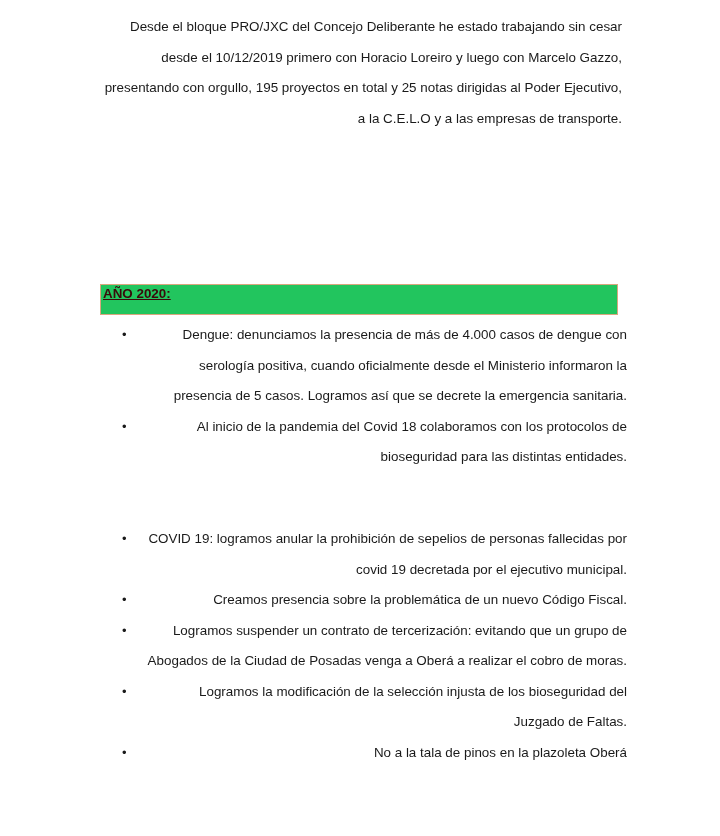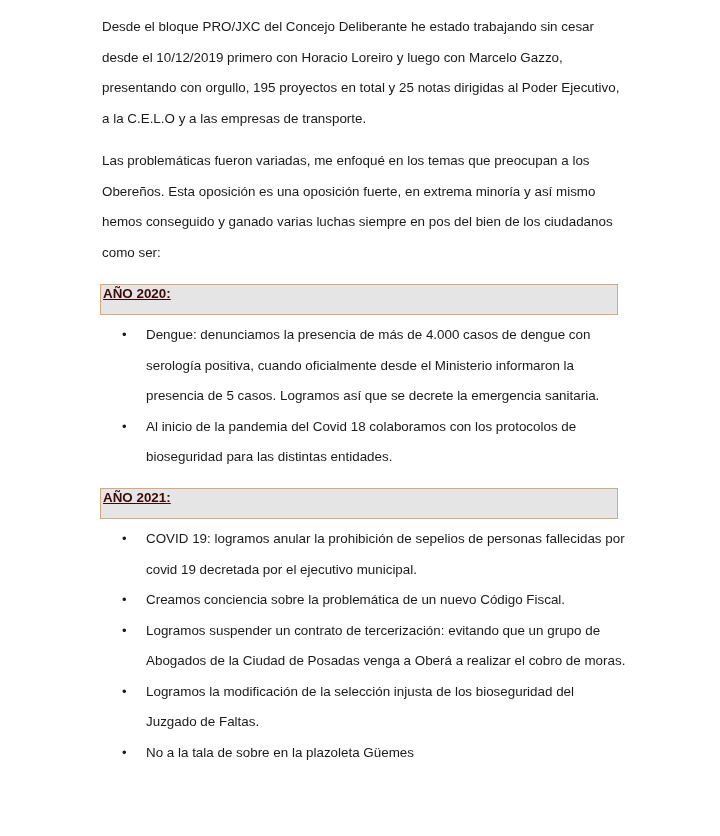--- a/index.html
+++ b/index.html
@@ -1,30 +1,30 @@
 <!DOCTYPE html>
 <html><head>
 <meta charset="utf-8">
 <style>
   html, body { margin: 0; padding: 0; background: #ffffff; }
   body {
     width: 720px; height: 836px; position: relative; overflow: hidden;
     font-family: "Liberation Sans", sans-serif;
     color: #1a1a1a;
   }
-  .page { position: absolute; left: 0; top: 0; width: 720px; height: 836px; }
+  .page { position: absolute; left: 0; top: 0; width: 720px; height: 836px; text-align: right; }
   .para {
     position: absolute; left: 102px; width: 520px;
     font-size: 13.4px; line-height: 30.5px; margin: 0;
   }
   .p1 { top: 12px; }
   .p2 { top: 146px; }
   .year-bar {
     position: absolute; left: 100px; width: 518px; height: 31px;
-    background: #e5e5e5;
+    background: #22c55e;
     border: 1px solid #d9a67f;
     box-sizing: border-box;
   }
   .bar1 { top: 284px; }
   .bar2 { top: 488px; }
   .year-label {
     position: absolute; left: 2px; top: 1px;
     font-weight: bold; font-size: 13.4px; line-height: 16px;
     color: #3a0a0a; text-decoration: underline;
   }
@@ -40,57 +40,53 @@
   .list1 { top: 320px; }
   .list2 { top: 524px; }
   .wrap1 { width: 480px; display: inline-block; }
 </style>
 </head>
 <body>
 
 <div class="page">
 
   <p class="para p1">Desde el bloque PRO/JXC del Concejo Deliberante he estado trabajando sin cesar desde el 10/12/2019 primero con Horacio Loreiro y luego con Marcelo Gazzo, presentando con orgullo, 195 proyectos en total y 25 notas dirigidas al Poder Ejecutivo, a la C.E.L.O y a las empresas de transporte.</p>
-  <p class="para p2">Las problemáticas fueron variadas, me enfoqué en los temas que preocupan a los Obereños. Esta oposición es una oposición fuerte, en extrema minoría y así mismo hemos conseguido y ganado varias luchas siempre en pos del bien de los ciudadanos como ser:</p>
 
   <div class="year-bar bar1">
     <span class="year-label">AÑO 2020:</span>
   </div>
 
   <ul class="bullets list1">
     <li>
       <span class="dot">•</span>
       <span class="wrap1">Dengue: denunciamos la presencia de más de 4.000 casos de dengue con serología positiva, cuando oficialmente desde el Ministerio informaron la presencia de 5 casos. Logramos así que se decrete la emergencia sanitaria.</span>
     </li>
     <li>
       <span class="dot">•</span>
       <span class="wrap1">Al inicio de la pandemia del Covid 18 colaboramos con los protocolos de bioseguridad para las distintas entidades.</span>
     </li>
   </ul>
 
-  <div class="year-bar bar2">
-    <span class="year-label">AÑO 2021:</span>
-  </div>
 
   <ul class="bullets list2">
     <li>
       <span class="dot">•</span>
       <span class="wrap1">COVID 19: logramos anular la prohibición de sepelios de personas fallecidas por covid 19 decretada por el ejecutivo municipal.</span>
     </li>
     <li>
       <span class="dot">•</span>
-      <span class="wrap1">Creamos conciencia sobre la problemática de un nuevo Código Fiscal.</span>
+      <span class="wrap1">Creamos presencia sobre la problemática de un nuevo Código Fiscal.</span>
     </li>
     <li>
       <span class="dot">•</span>
       <span class="wrap1">Logramos suspender un contrato de tercerización: evitando que un grupo de Abogados de la Ciudad de Posadas venga a Oberá a realizar el cobro de moras.</span>
     </li>
     <li>
       <span class="dot">•</span>
       <span class="wrap1">Logramos la modificación de la selección injusta de los bioseguridad del Juzgado de Faltas.</span>
     </li>
     <li>
       <span class="dot">•</span>
-      <span class="wrap1">No a la tala de sobre en la plazoleta Güemes</span>
+      <span class="wrap1">No a la tala de pinos en la plazoleta Oberá</span>
     </li>
   </ul>
 
 </div>
 
 </body></html>

